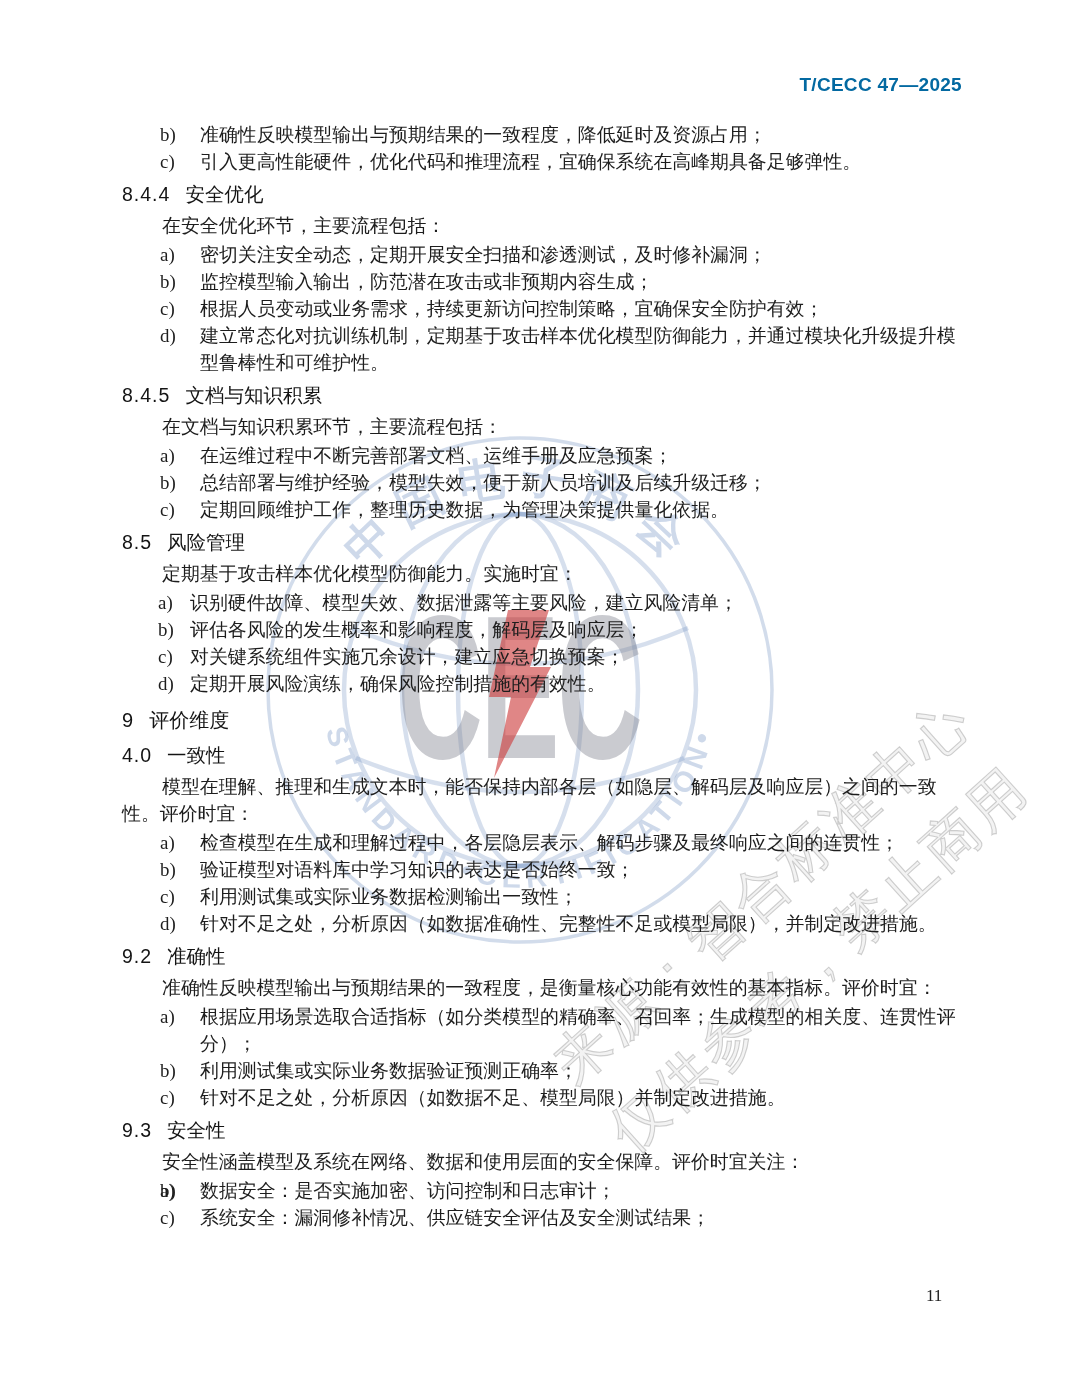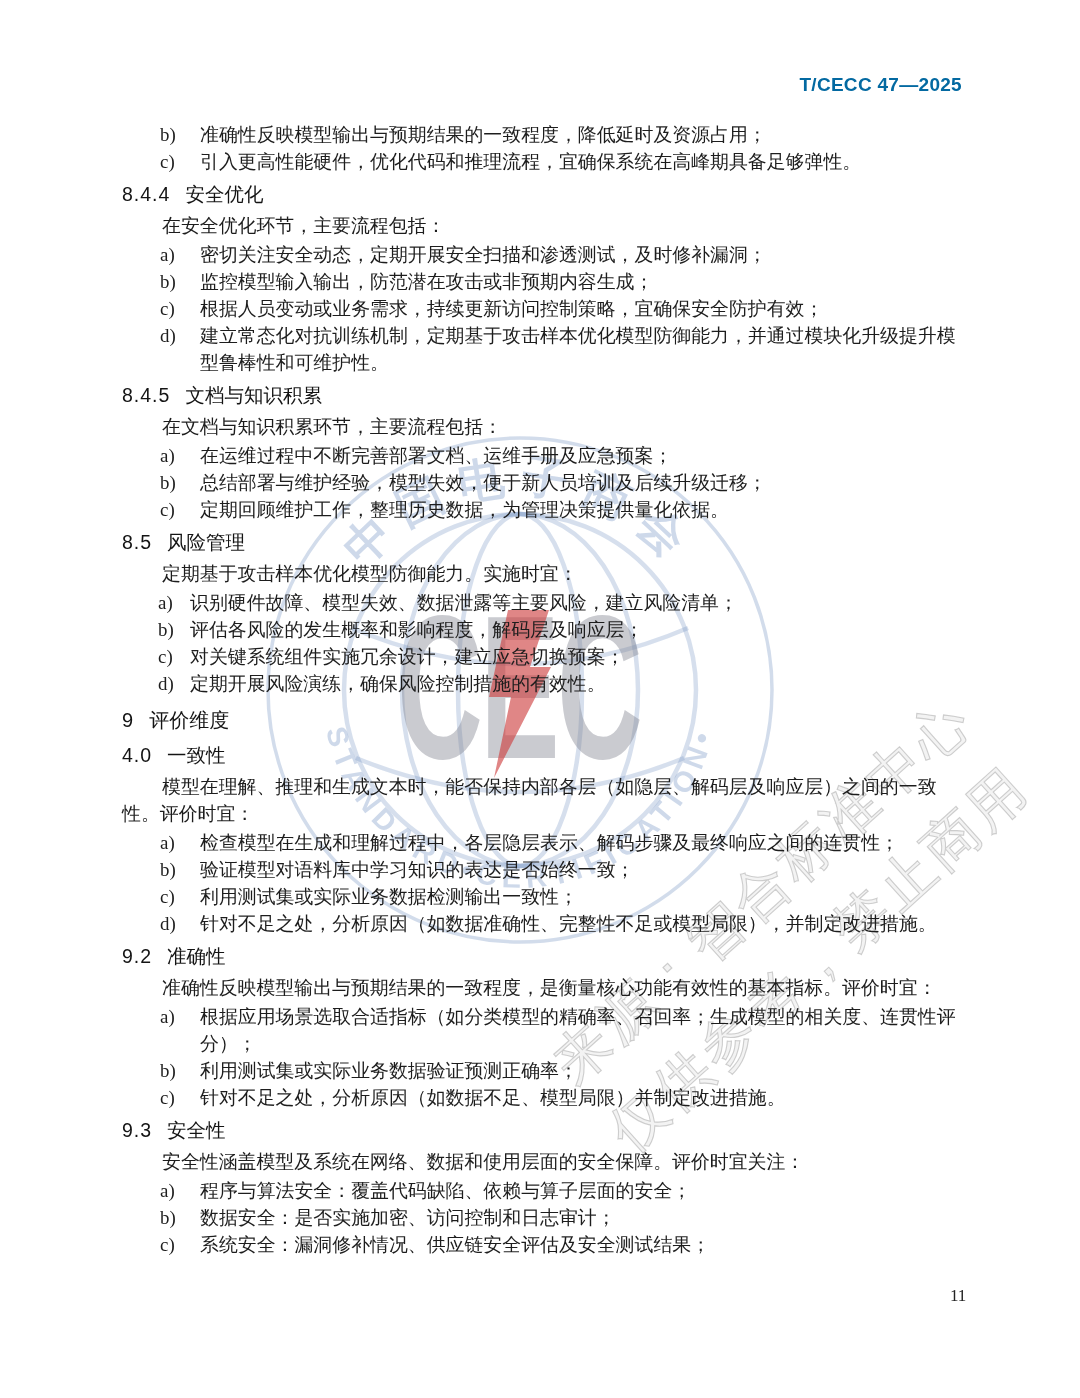--- a/index.html
+++ b/index.html
@@ -24,21 +24,21 @@
   .h3{font-size:19.5px;margin:6px 0 4px;}
   .h2{font-size:20px;margin:10px 0 8px;}
   .hnum{margin-right:15px;letter-spacing:1px;}
   .para{margin:0 0 2px;text-indent:40px;}
   .list{margin:0;}
   .li{position:relative;padding-left:78px;}
   .li .marker{position:absolute;left:38px;top:0;font-family:"Liberation Serif",serif;}
   .list.tight .li{padding-left:68px;}
   .list.tight .li .marker{left:36px;}
   .page-number{
-    position:absolute;left:950px;top:1286px;
+    position:absolute;left:926px;top:1286px;
     font-size:17px;font-family:"Liberation Serif",serif;color:#222;
   }
   .watermark-layer{
     position:absolute;left:0;top:0;width:1080px;height:1398px;
     pointer-events:none;
   }
   .diag{
     font-family:"Liberation Serif","DejaVu Serif",serif;
     letter-spacing:4px;
   }
@@ -125,20 +125,20 @@
       <div class="heading h3"><span class="hnum">9.2</span><span>准确性</span></div>
       <p class="para">准确性反映模型输出与预期结果的一致程度，是衡量核心功能有效性的基本指标。评价时宜：</p>
       <div class="list wide">
         <div class="li"><span class="marker">a)</span><span class="litext">根据应用场景选取合适指标（如分类模型的精确率、召回率；生成模型的相关度、连贯性评分）；</span></div>
         <div class="li"><span class="marker">b)</span><span class="litext">利用测试集或实际业务数据验证预测正确率；</span></div>
         <div class="li"><span class="marker">c)</span><span class="litext">针对不足之处，分析原因（如数据不足、模型局限）并制定改进措施。</span></div>
       </div>
       <div class="heading h3"><span class="hnum">9.3</span><span>安全性</span></div>
       <p class="para">安全性涵盖模型及系统在网络、数据和使用层面的安全保障。评价时宜关注：</p>
       <div class="list wide">
-        <div class="li"><span class="marker">a)</span><span class="litext">程序与算法安全：覆盖代码缺陷、依赖与算子层面的安全；</span></div>
+        <div class="li"><span class="marker">a)</span></div>
         <div class="li"><span class="marker">b)</span><span class="litext">数据安全：是否实施加密、访问控制和日志审计；</span></div>
         <div class="li"><span class="marker">c)</span><span class="litext">系统安全：漏洞修补情况、供应链安全评估及安全测试结果；</span></div>
       </div>
     </div>
 
   <div class="page-number">11</div>
 </div>
 
 </body></html>

